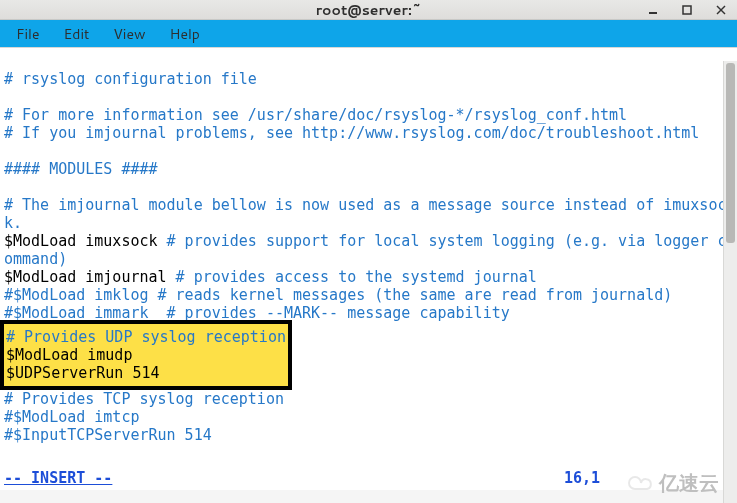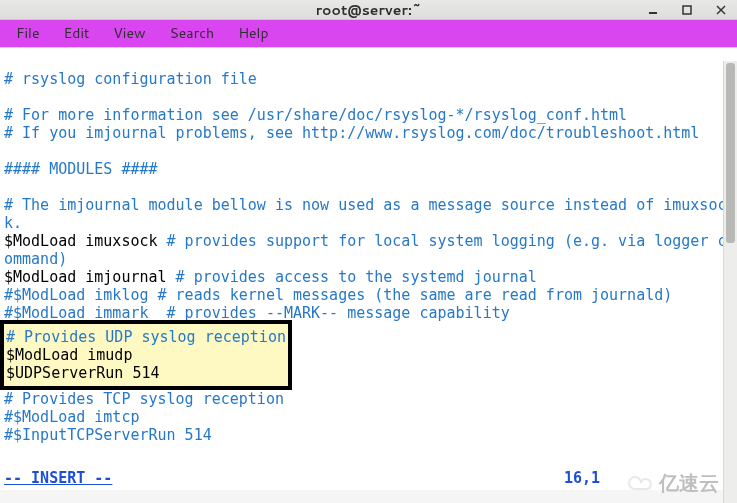--- a/index.html
+++ b/index.html
@@ -40,23 +40,24 @@
     width: 16px;
     height: 16px;
     display: flex;
     align-items: center;
     justify-content: center;
     color: #333;
     cursor: pointer;
   }
   .menubar {
     height: 28px;
-    background: #d946ef;
+    background: #0ea5e9;
     border-bottom: 1px solid #d8d8d6;
     display: flex;
+    align-items: center;
     padding: 0 6px;
     gap: 4px;
     font-family: "Cantarell", "DejaVu Sans", sans-serif;
     font-size: 14px;
     color: #2e2e2e;
   }
   .menu-item {
     padding: 3px 10px;
     cursor: pointer;
   }
@@ -68,21 +69,21 @@
     white-space: pre;
     font-size: 15px;
     height: calc(503px - 33px - 28px);
     position: relative;
     overflow: hidden;
   }
   .comment { color: #2678c8; }
   .normal { color: #000000; }
   .highlight-box {
     display: inline-block;
-    background: #fef9c3;
+    background: #fde047;
     outline: 4px solid #000000;
     margin-top: 2px;
     margin-bottom: 4px;
     padding: 4px 2px 4px 2px;
   }
   .statusline {
     position: absolute;
     bottom: 3px;
     left: 4px;
     right: 6px;
@@ -150,21 +151,20 @@
           <line x1="9" y1="1" x2="1" y2="9" stroke="#333" stroke-width="1.5"></line>
         </svg>
     </div>
   </div>
 </div>
 
 <div class="menubar">
   <div class="menu-item">File</div>
   <div class="menu-item">Edit</div>
   <div class="menu-item">View</div>
-  <div class="menu-item">Search</div>
   <div class="menu-item">Help</div>
 </div>
 
 <div class="terminal">
 <span class="comment"># rsyslog configuration file</span>
 <span></span>
 <span class="comment"># For more information see /usr/share/doc/rsyslog-*/rsyslog_conf.html</span>
 <span class="comment"># If you imjournal problems, see http://www.rsyslog.com/doc/troubleshoot.html</span>
 <span></span>
 <span class="comment">#### MODULES ####</span>

